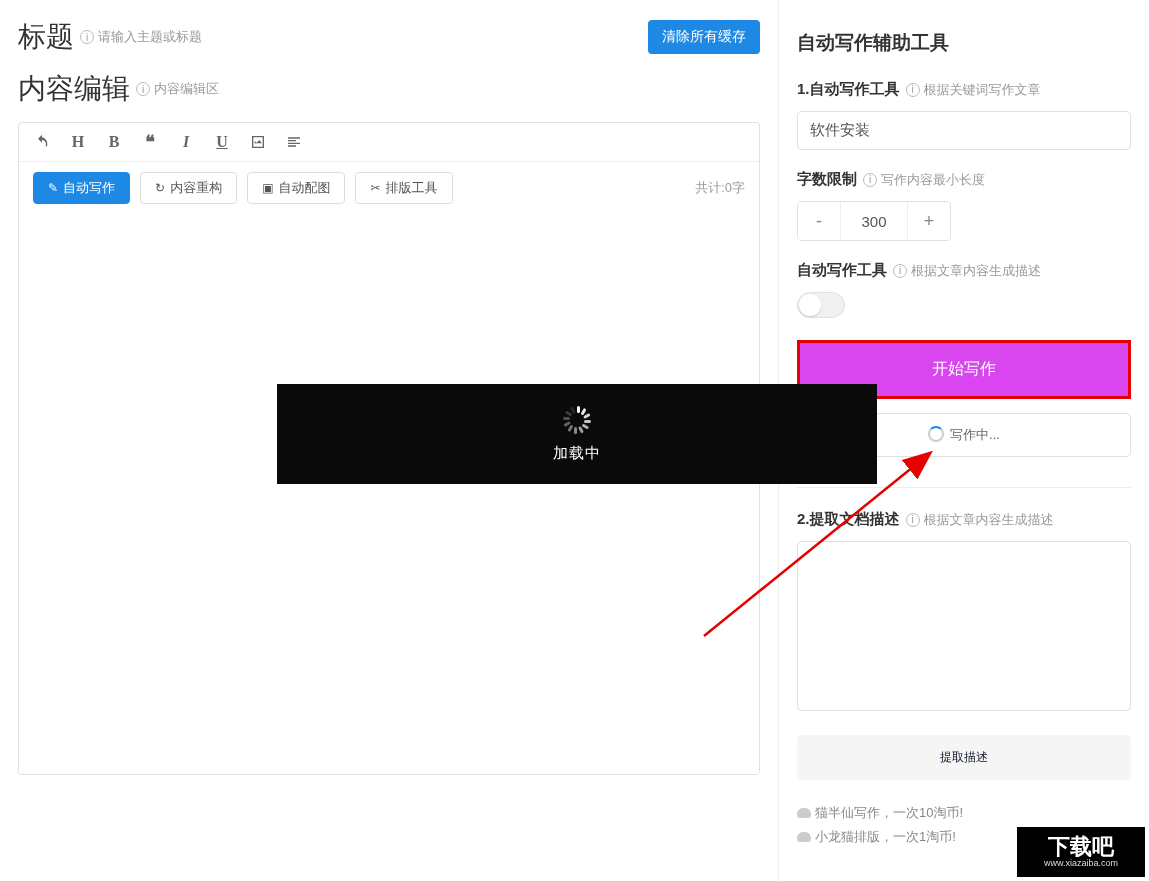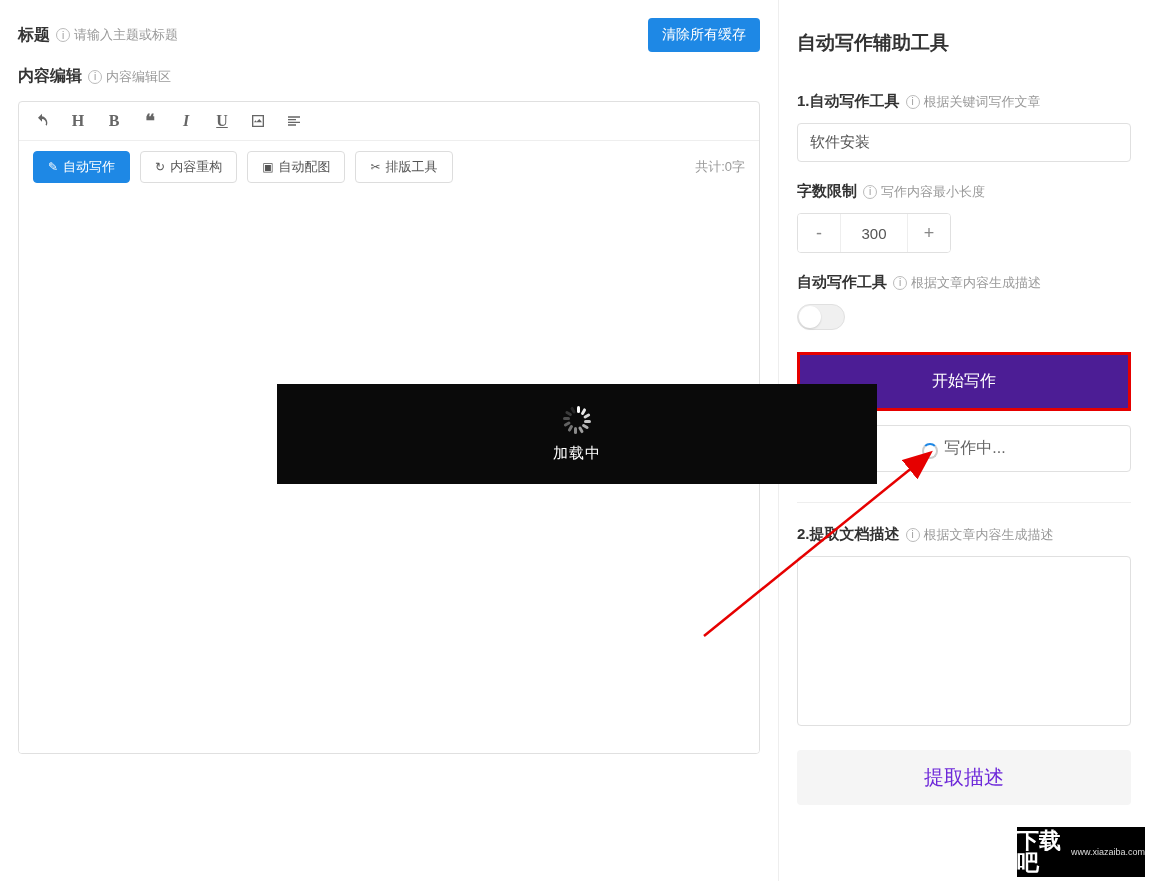--- a/index.html
+++ b/index.html
@@ -2,21 +2,21 @@
 <html><head>
 <meta charset="utf-8">
 <style>
 * { box-sizing: border-box; margin: 0; padding: 0; }
 body { font-family: "Microsoft YaHei", "PingFang SC", sans-serif; background: #fff; width: 1149px; height: 881px; position: relative; overflow: hidden; }
 .container { display: flex; height: 100%; }
 .main { flex: 1; padding: 18px 18px 18px 18px; border-right: 1px solid #eee; }
 .sidebar { width: 370px; padding: 30px 18px 18px 18px; }
 
 .title-row { display: flex; align-items: center; margin-bottom: 14px; }
-.section-title { font-size: 16px; font-weight: bold; color: #333; }
+.section-title { font-size: 28px; font-weight: normal; color: #333; }
 .hint-icon { display: inline-flex; align-items: center; justify-content: center; width: 14px; height: 14px; border: 1px solid #bbb; border-radius: 50%; font-size: 10px; color: #999; margin-left: 6px; margin-right: 4px; font-style: normal; }
 .hint-text { font-size: 13px; color: #999; }
 .btn-primary { background: #1E88E5; color: #fff; border: none; border-radius: 4px; padding: 8px 14px; font-size: 14px; cursor: pointer; }
 .btn-clear { margin-left: auto; }
 
 .input-box { width: 100%; border: 1px solid #e0e0e0; border-radius: 4px; padding: 12px 14px; font-size: 15px; color: #555; margin-bottom: 18px; }
 .input-box::placeholder { color: #999; }
 
 .editor-box { border: 1px solid #e0e0e0; border-radius: 4px; overflow: hidden; }
 .toolbar { border-bottom: 1px solid #eee; padding: 10px 14px; display: flex; gap: 18px; align-items: center; }
@@ -24,41 +24,41 @@
 .toolbar-btn svg { width: 16px; height: 16px; fill: #666; }
 
 .action-row { padding: 10px 14px; display: flex; gap: 10px; align-items: center; }
 .action-btn { border: 1px solid #ddd; background: #fff; border-radius: 4px; padding: 6px 14px; font-size: 13px; color: #555; cursor: pointer; display: inline-flex; align-items: center; gap: 5px; }
 .action-btn.primary { background: #1E88E5; color: #fff; border-color: #1E88E5; }
 .action-btn .icn { font-size: 12px; }
 .word-count { margin-left: auto; font-size: 13px; color: #999; }
 
 .editor-content { min-height: 560px; background: #fff; }
 
-.sidebar .panel-title { font-size: 19px; font-weight: bold; color: #333; margin-bottom: 36px; font-family: Liberation Serif, serif; }
+.sidebar .panel-title { font-size: 19px; font-weight: bold; color: #333; margin-bottom: 24px; font-family: Liberation Serif, serif; }
 .label-row { display: flex; align-items: center; margin-bottom: 12px; }
 .label-row .label { font-size: 15px; font-weight: bold; color: #333; }
 .keyword-input { width: 100%; border: 1px solid #e0e0e0; border-radius: 4px; padding: 10px 12px; font-size: 15px; color: #555; margin-bottom: 20px; }
 
 .stepper { display: inline-flex; border: 1px solid #e0e0e0; border-radius: 4px; overflow: hidden; margin-bottom: 20px; }
 .stepper button { width: 42px; height: 38px; background: #fff; border: none; font-size: 18px; color: #888; cursor: pointer; }
 .stepper input { width: 68px; height: 38px; border: none; border-left: 1px solid #eee; border-right: 1px solid #eee; text-align: center; font-size: 15px; color: #555; }
 
 .toggle { width: 48px; height: 26px; background: #f0f0f0; border: 1px solid #e0e0e0; border-radius: 13px; position: relative; cursor: pointer; margin-bottom: 22px; }
 .toggle::after { content: ""; position: absolute; width: 22px; height: 22px; background: #fff; border-radius: 50%; top: 1px; left: 1px; box-shadow: 0 1px 2px rgba(0,0,0,0.15); }
 
 .start-wrap { border: 3px solid #E60000; padding: 0; margin-bottom: 14px; }
-.start-btn { width: 100%; background: #4c1d95; color: #fff; border: none; padding: 16px; font-size: 16px; cursor: pointer; }
-
-.writing-btn { width: 100%; background: #fff; border: 1px solid #e0e0e0; border-radius: 4px; padding: 12px; font-size: 16px; color: #666; display: flex; align-items: flex-end; justify-content: center; gap: 6px; margin-bottom: 30px; cursor: default; }
+.start-btn { width: 100%; background: #d946ef; color: #fff; border: none; padding: 16px; font-size: 16px; cursor: pointer; }
+
+.writing-btn { width: 100%; background: #fff; border: 1px solid #e0e0e0; border-radius: 4px; padding: 12px; font-size: 13px; color: #666; display: flex; align-items: flex-start; justify-content: center; gap: 6px; margin-bottom: 30px; cursor: default; }
 .spinner-sm { width: 16px; height: 16px; border: 2px solid #ccc; border-top-color: #1E88E5; border-radius: 50%; animation: spin 0.8s linear infinite; }
 @keyframes spin { to { transform: rotate(360deg); } }
 
 .desc-box { width: 100%; height: 170px; border: 1px solid #e0e0e0; border-radius: 4px; margin-bottom: 20px; resize: none; padding: 10px; }
-.extract-btn { width: 100%; background: #f5f5f5; color: #6d28d9; border: none; border-radius: 4px; padding: 14px; font-size: 20px; margin-bottom: 24px; text-align: center; }
+.extract-btn { width: 100%; background: #f5f5f5; color: #0f172a; border: none; border-radius: 4px; padding: 14px; font-size: 12px; margin-bottom: 24px; text-align: center; }
 .footer-note { font-size: 13px; color: #888; display: flex; align-items: center; gap: 4px; margin-bottom: 6px; }
 .cloud-icon { width: 14px; height: 10px; background: #ccc; border-radius: 6px 6px 3px 3px; display: inline-block; position: relative; }
 
 .overlay { position: absolute; top: 384px; left: 277px; width: 600px; height: 100px; background: #0a0a0a; color: #fff; display: flex; flex-direction: column; align-items: center; justify-content: center; gap: 10px; }
 .spinner-lg { width: 28px; height: 28px; position: relative; }
 .spinner-lg span { position: absolute; width: 3px; height: 7px; background: #fff; border-radius: 2px; left: 50%; top: 0; transform-origin: 0 14px; }
 .spinner-lg span:nth-child(1){ transform: rotate(0deg); opacity:1;}
 .spinner-lg span:nth-child(2){ transform: rotate(30deg); opacity:.92;}
 .spinner-lg span:nth-child(3){ transform: rotate(60deg); opacity:.84;}
 .spinner-lg span:nth-child(4){ transform: rotate(90deg); opacity:.76;}
@@ -67,21 +67,21 @@
 .spinner-lg span:nth-child(7){ transform: rotate(180deg); opacity:.52;}
 .spinner-lg span:nth-child(8){ transform: rotate(210deg); opacity:.44;}
 .spinner-lg span:nth-child(9){ transform: rotate(240deg); opacity:.36;}
 .spinner-lg span:nth-child(10){ transform: rotate(270deg); opacity:.28;}
 .spinner-lg span:nth-child(11){ transform: rotate(300deg); opacity:.2;}
 .spinner-lg span:nth-child(12){ transform: rotate(330deg); opacity:.12;}
 .overlay-text { font-size: 15px; letter-spacing: 1px; }
 
 .arrow-svg { position: absolute; top: 446px; left: 694px; width: 260px; height: 200px; pointer-events: none; }
 
-.watermark { position: absolute; bottom: 4px; right: 4px; width: 128px; height: 50px; background: #000; color: #fff; font-weight: bold; display: flex; align-items: center; justify-content: center; font-family: "SimHei", sans-serif; }
+.watermark { position: absolute; bottom: 4px; right: 4px; width: 128px; height: 50px; background: #000; color: #fff; font-weight: bold; display: flex; flex-direction: column; align-items: center; justify-content: center; font-family: "SimHei", sans-serif; }
 .watermark .big { font-size: 22px; line-height: 1; }
 .watermark .url { font-size: 9px; font-weight: normal; color: #ddd; }
 .divider { border-top: 1px solid #eee; margin: 0 0 22px 0; }
 </style>
 </head>
 <body>
 
 <div class="container">
   <div class="main">
     <div class="title-row">
@@ -184,20 +184,28 @@
     <div class="divider"></div>
 
     <div class="label-row">
       <span class="label">2.提取文档描述</span>
       <span class="hint-icon">i</span>
       <span class="hint-text">根据文章内容生成描述</span>
     </div>
     <textarea class="desc-box" style=""></textarea>
     <button class="extract-btn">提取描述</button>
 
+    <div class="footer-note">
+        <span class="cloud-icon"></span>
+        <span>猫半仙写作，一次10淘币!</span>
+      </div>
+    <div class="footer-note">
+        <span class="cloud-icon"></span>
+        <span>小龙猫排版，一次1淘币!</span>
+      </div>
   </div>
 </div>
 
 <div class="overlay">
   <div class="spinner-lg">
     <span></span>
       <span></span>
       <span></span>
       <span></span>
       <span></span>

